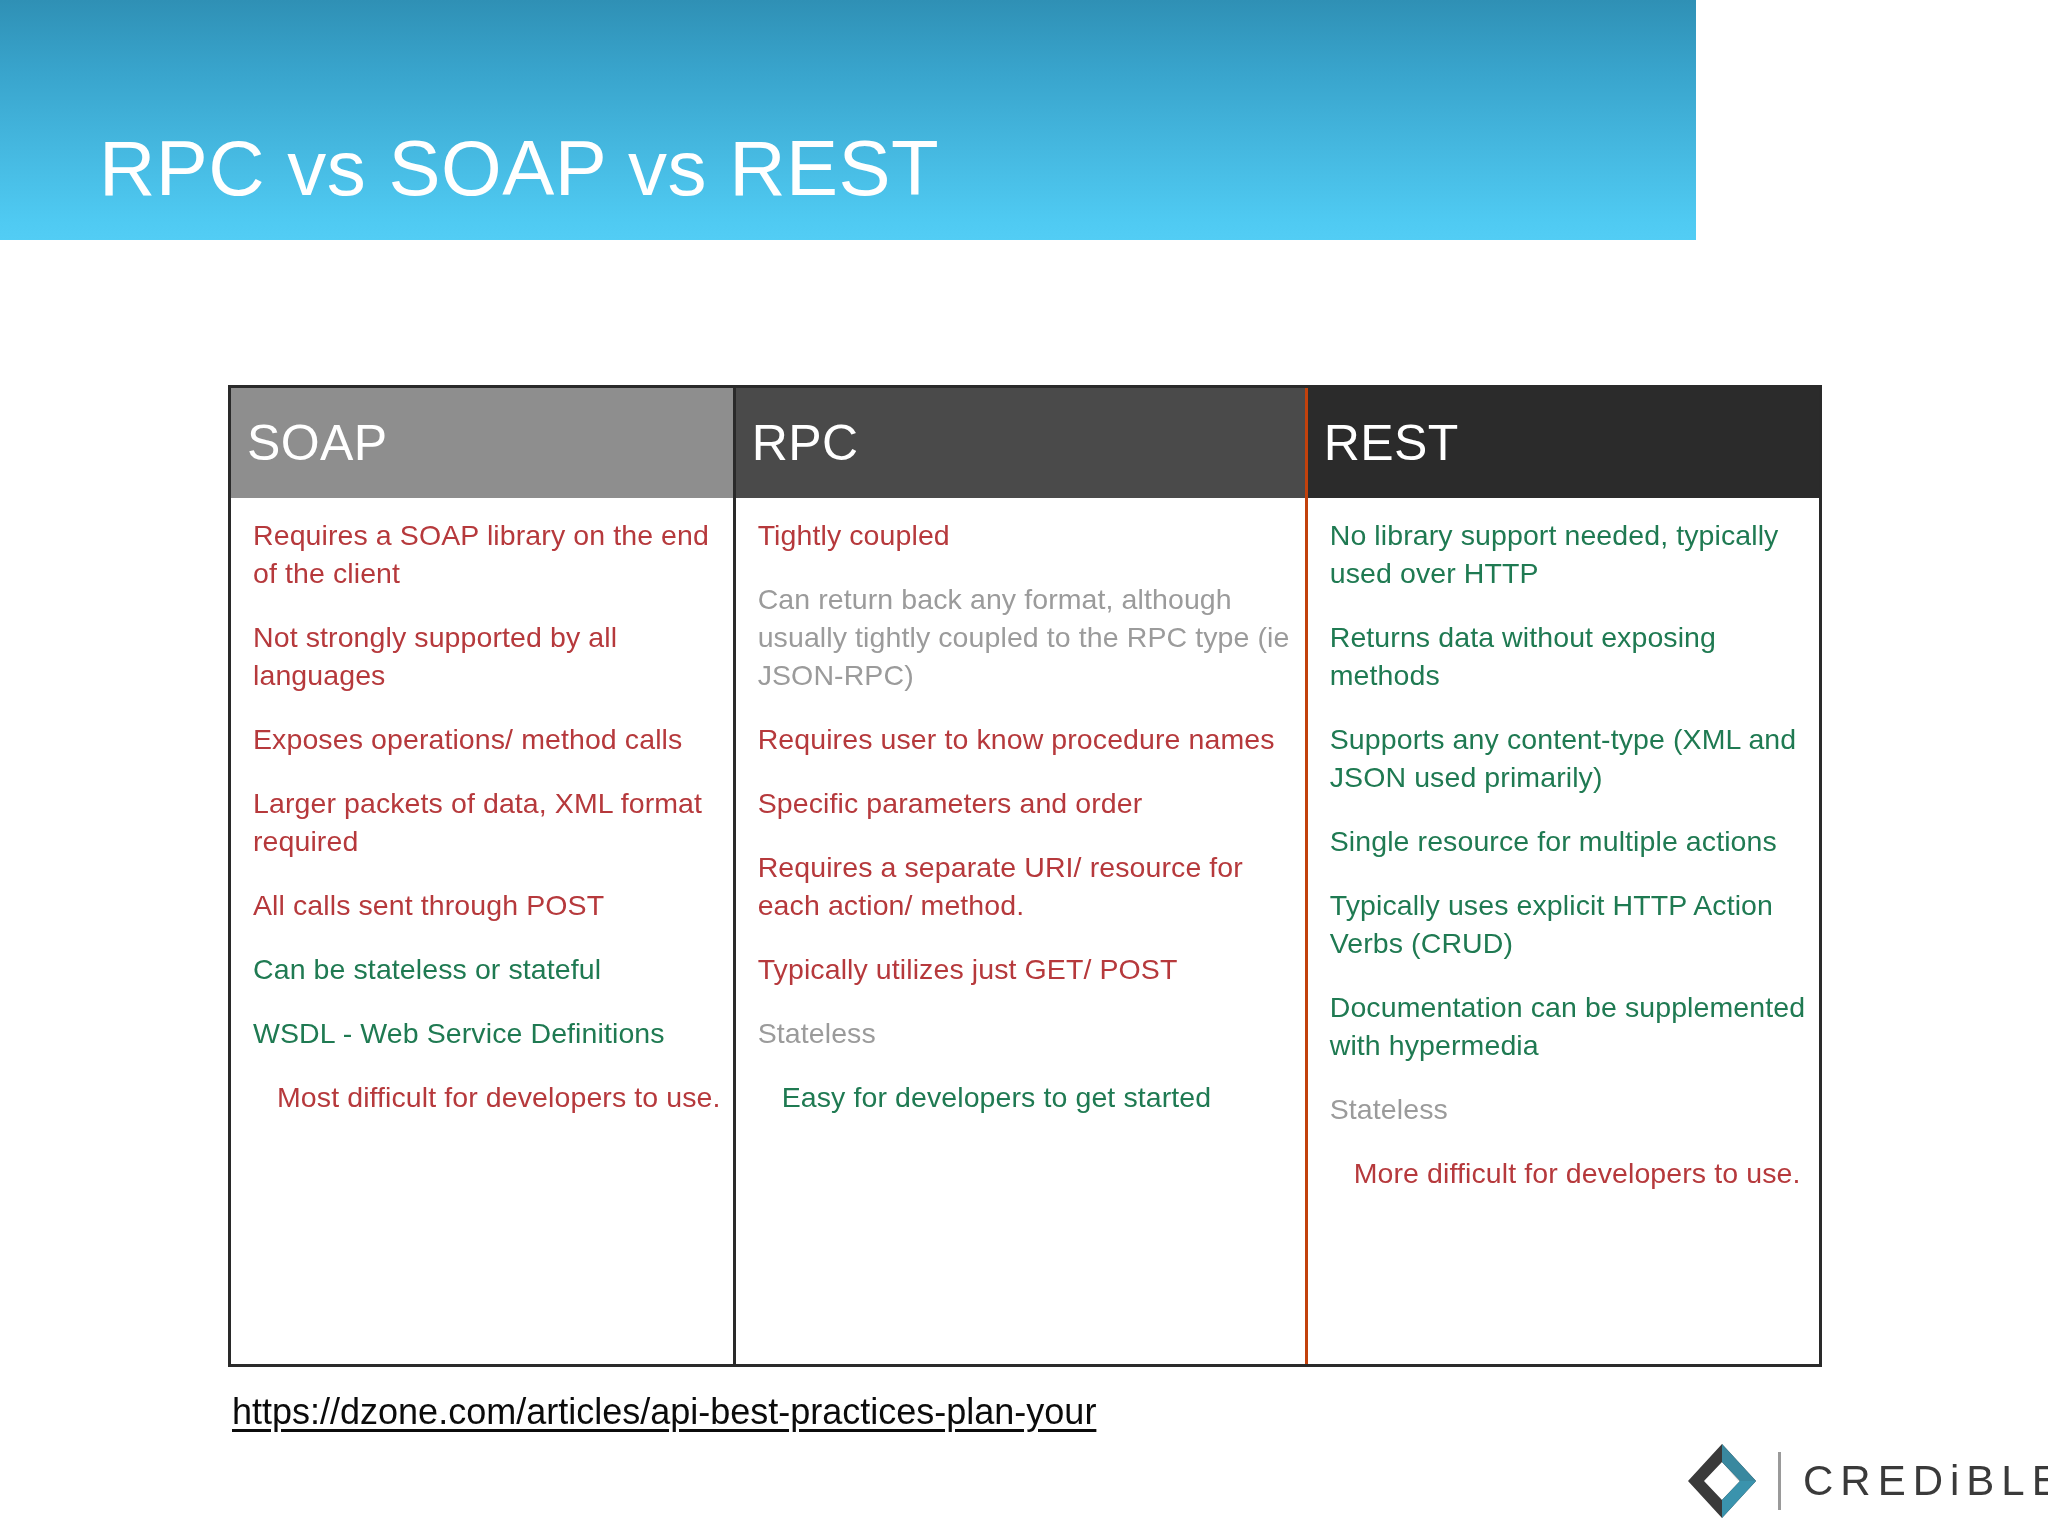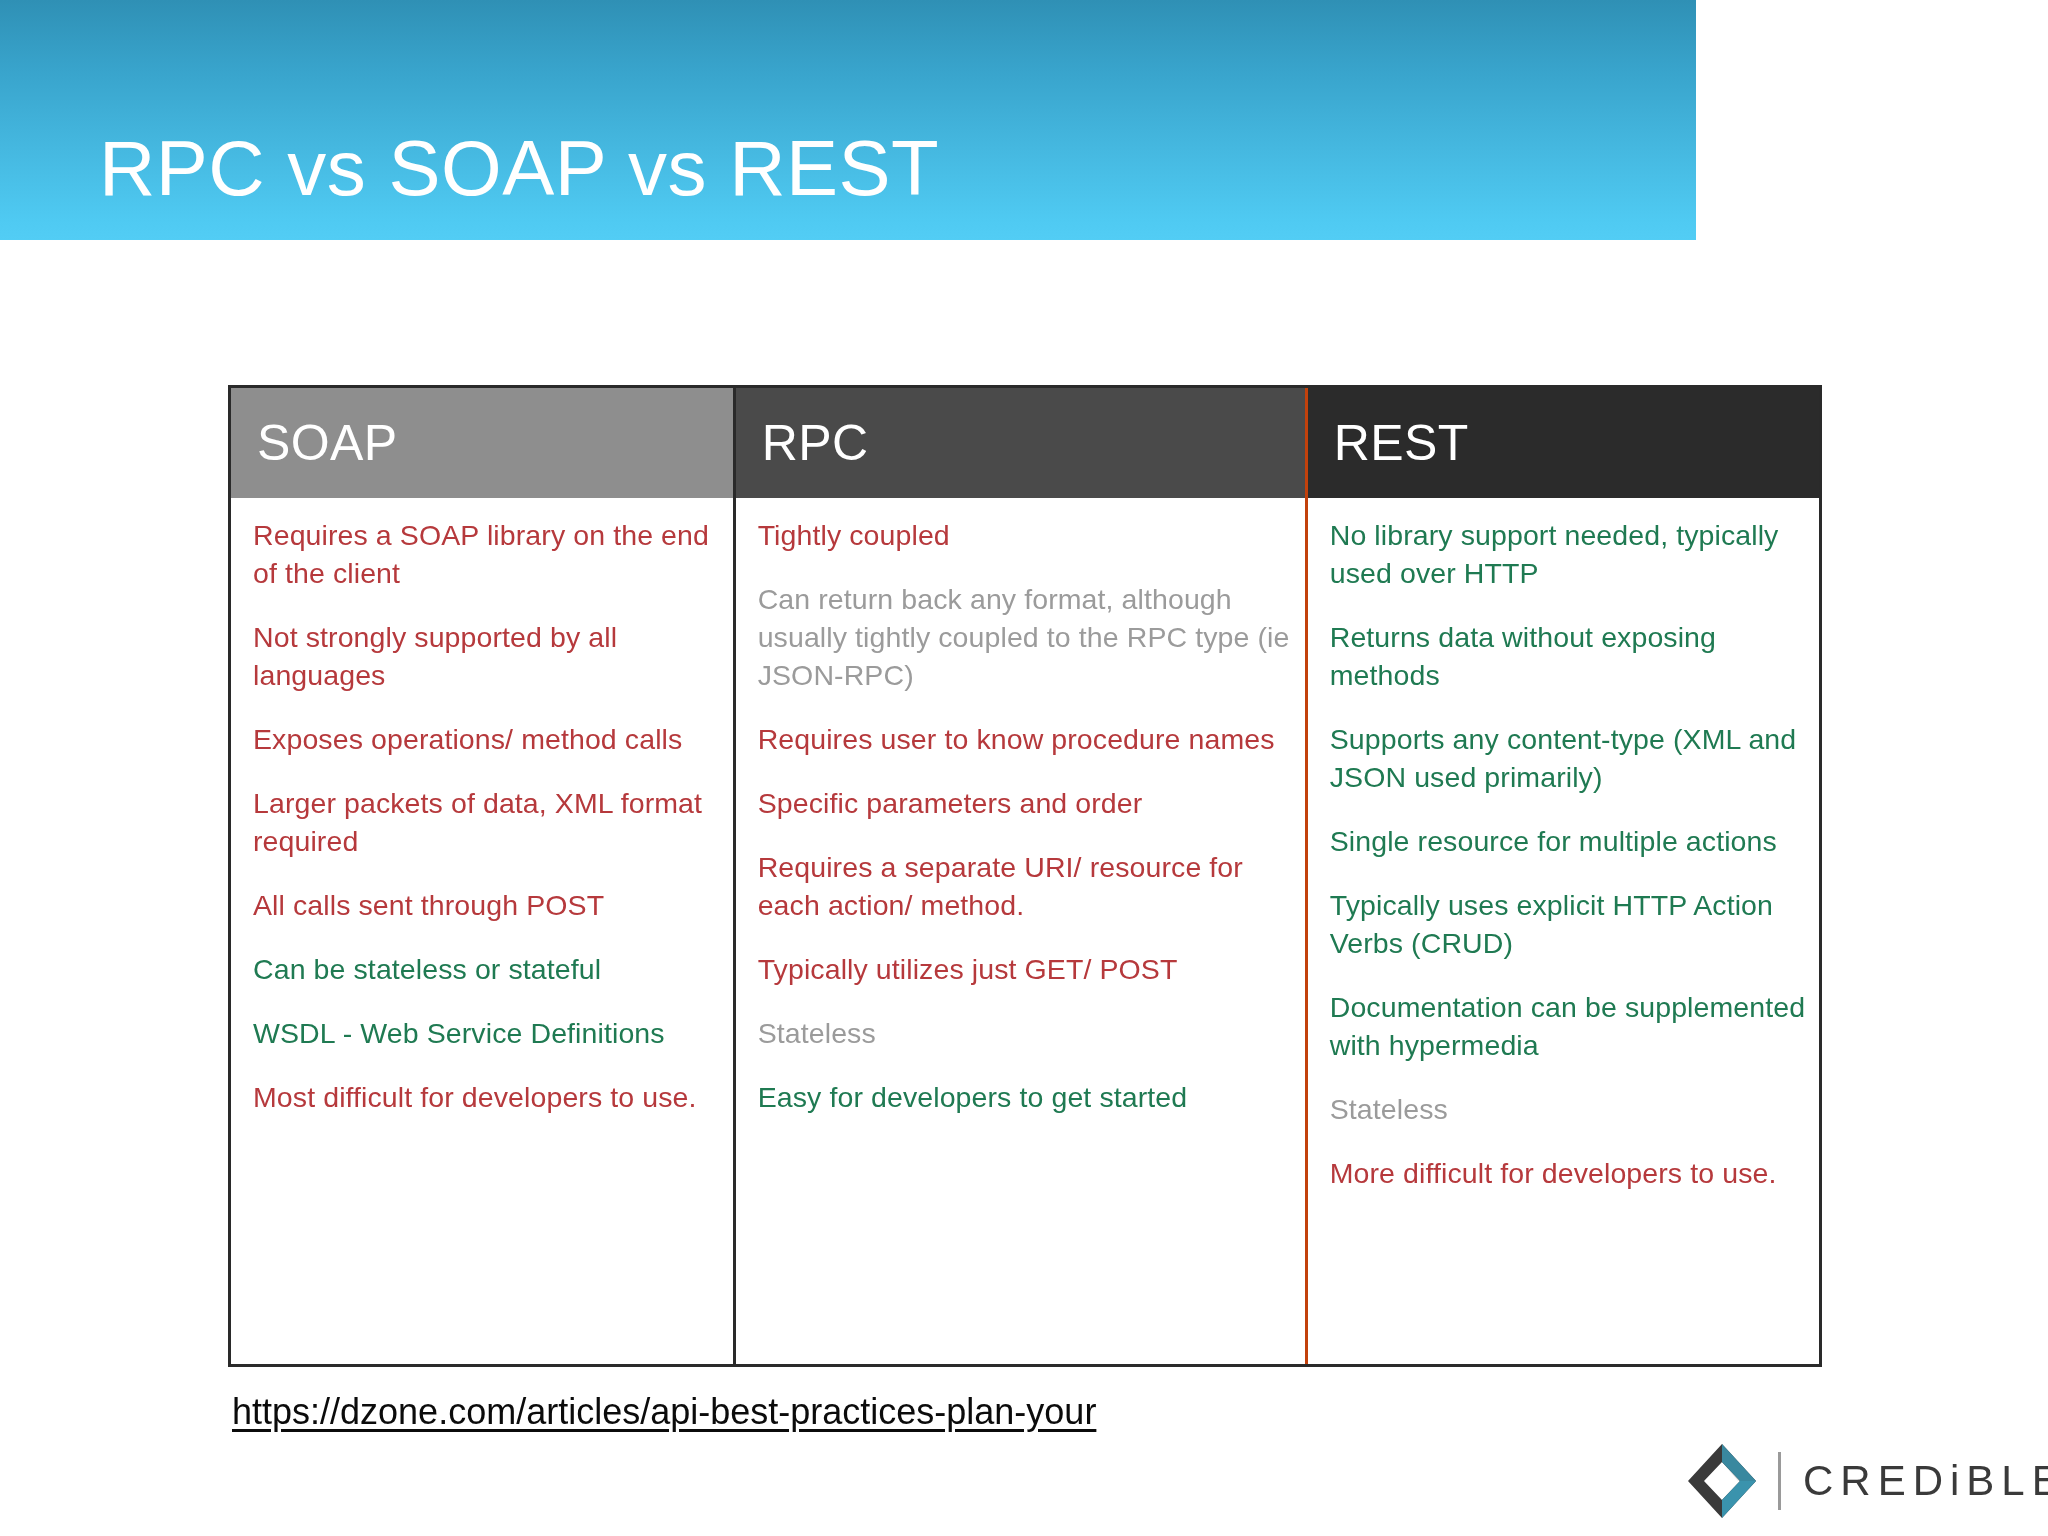--- a/index.html
+++ b/index.html
@@ -57,21 +57,21 @@
   }
   .col-soap  { width: 524px; border-right: 3px solid #2a2a2a; }
   .col-rpc   { width: 594px; border-right: 3px solid #c2410c; }
   .col-rest  { width: 531px; }
 
   .col-head {
     height: 110px;
     box-sizing: border-box;
     display: flex;
     align-items: center;
-    padding-left: 26px;
+    padding-left: 16px;
   }
   .col-head-label {
     color: #ffffff;
     font-size: 50px;
     line-height: 54px;
     font-weight: 400;
     letter-spacing: 0.4px;
   }
   .head-soap { background: #8e8e8e; }
   .head-rpc  { background: #4a4a4a; }
@@ -81,21 +81,21 @@
     flex: 1;
     padding: 18px 12px 10px 22px;
     box-sizing: border-box;
   }
   .bullet {
     font-size: 28.5px;
     line-height: 38px;
     margin: 0 0 26px 0;
     letter-spacing: 0.1px;
   }
-  .bullet:last-child { margin-bottom: 0; }
+  .bullet:last-child { margin-bottom: 0; margin-left: 24px; }
   .t-neg  { color: #b6393c; }
   .t-pos  { color: #1f7a52; }
   .t-neu  { color: #9b9b9b; }
 
   
   .source-link {
     position: absolute;
     left: 232px;
     top: 1390px;
     font-size: 36px;

